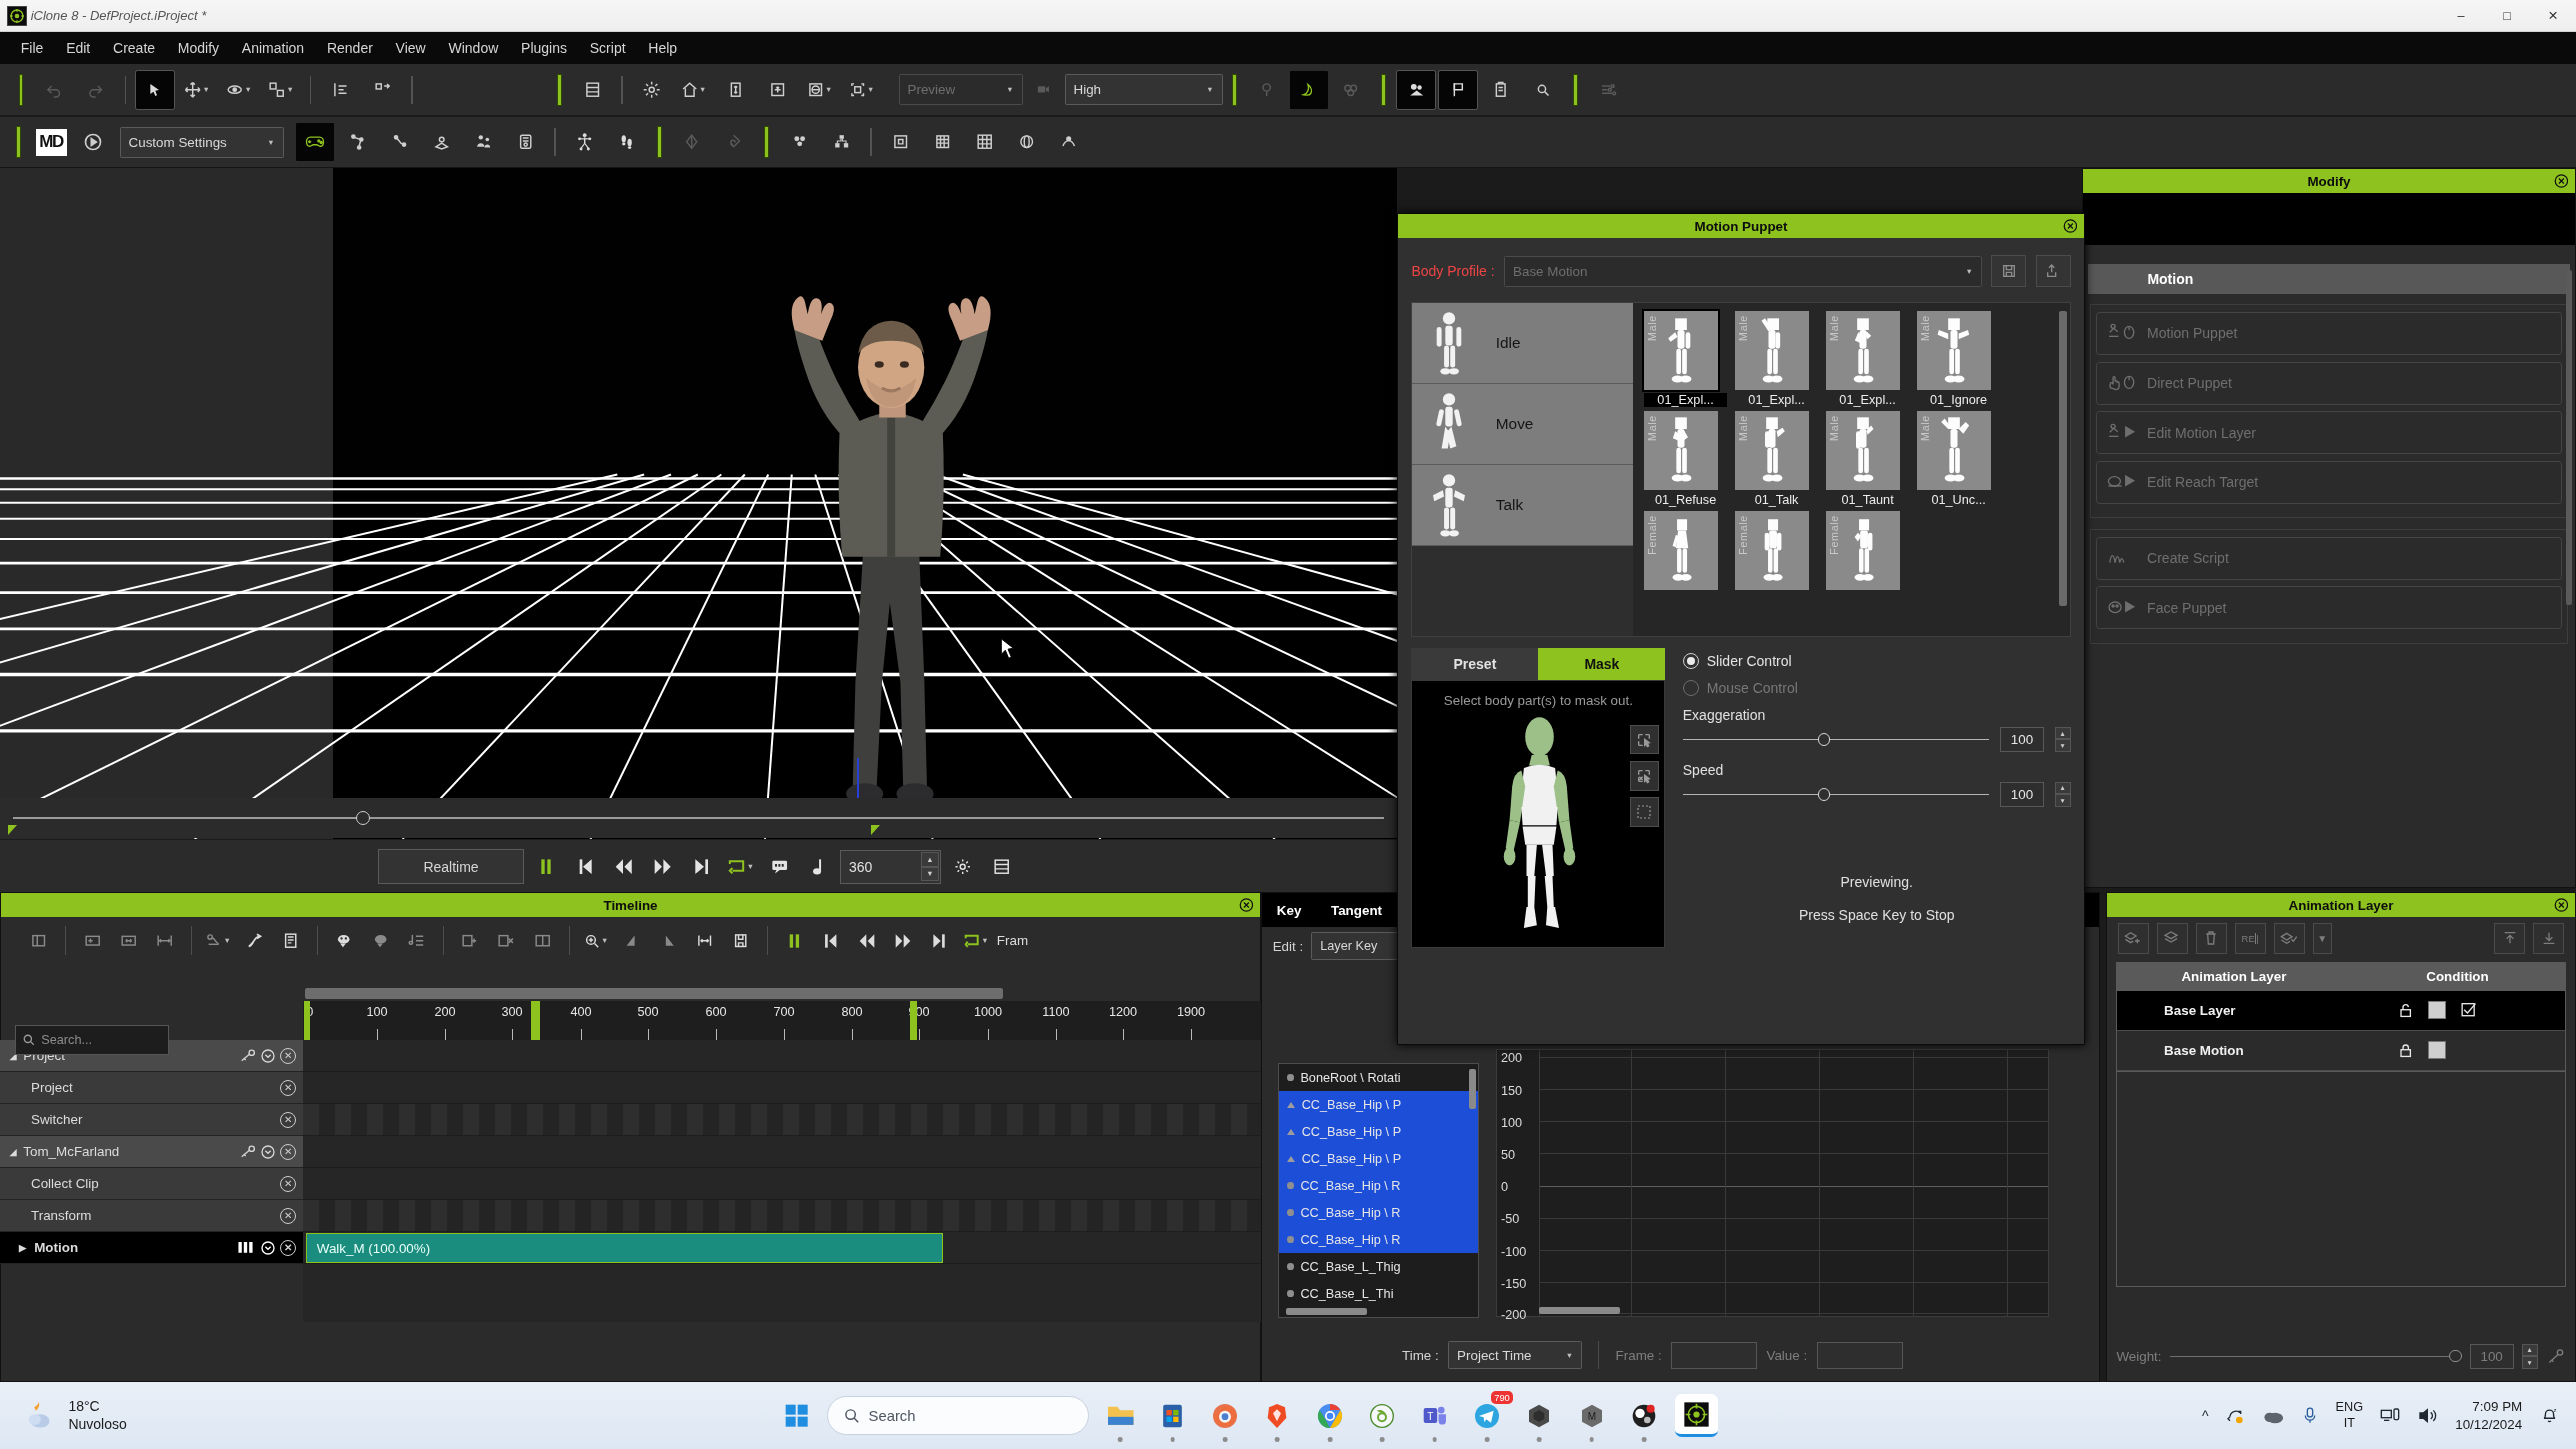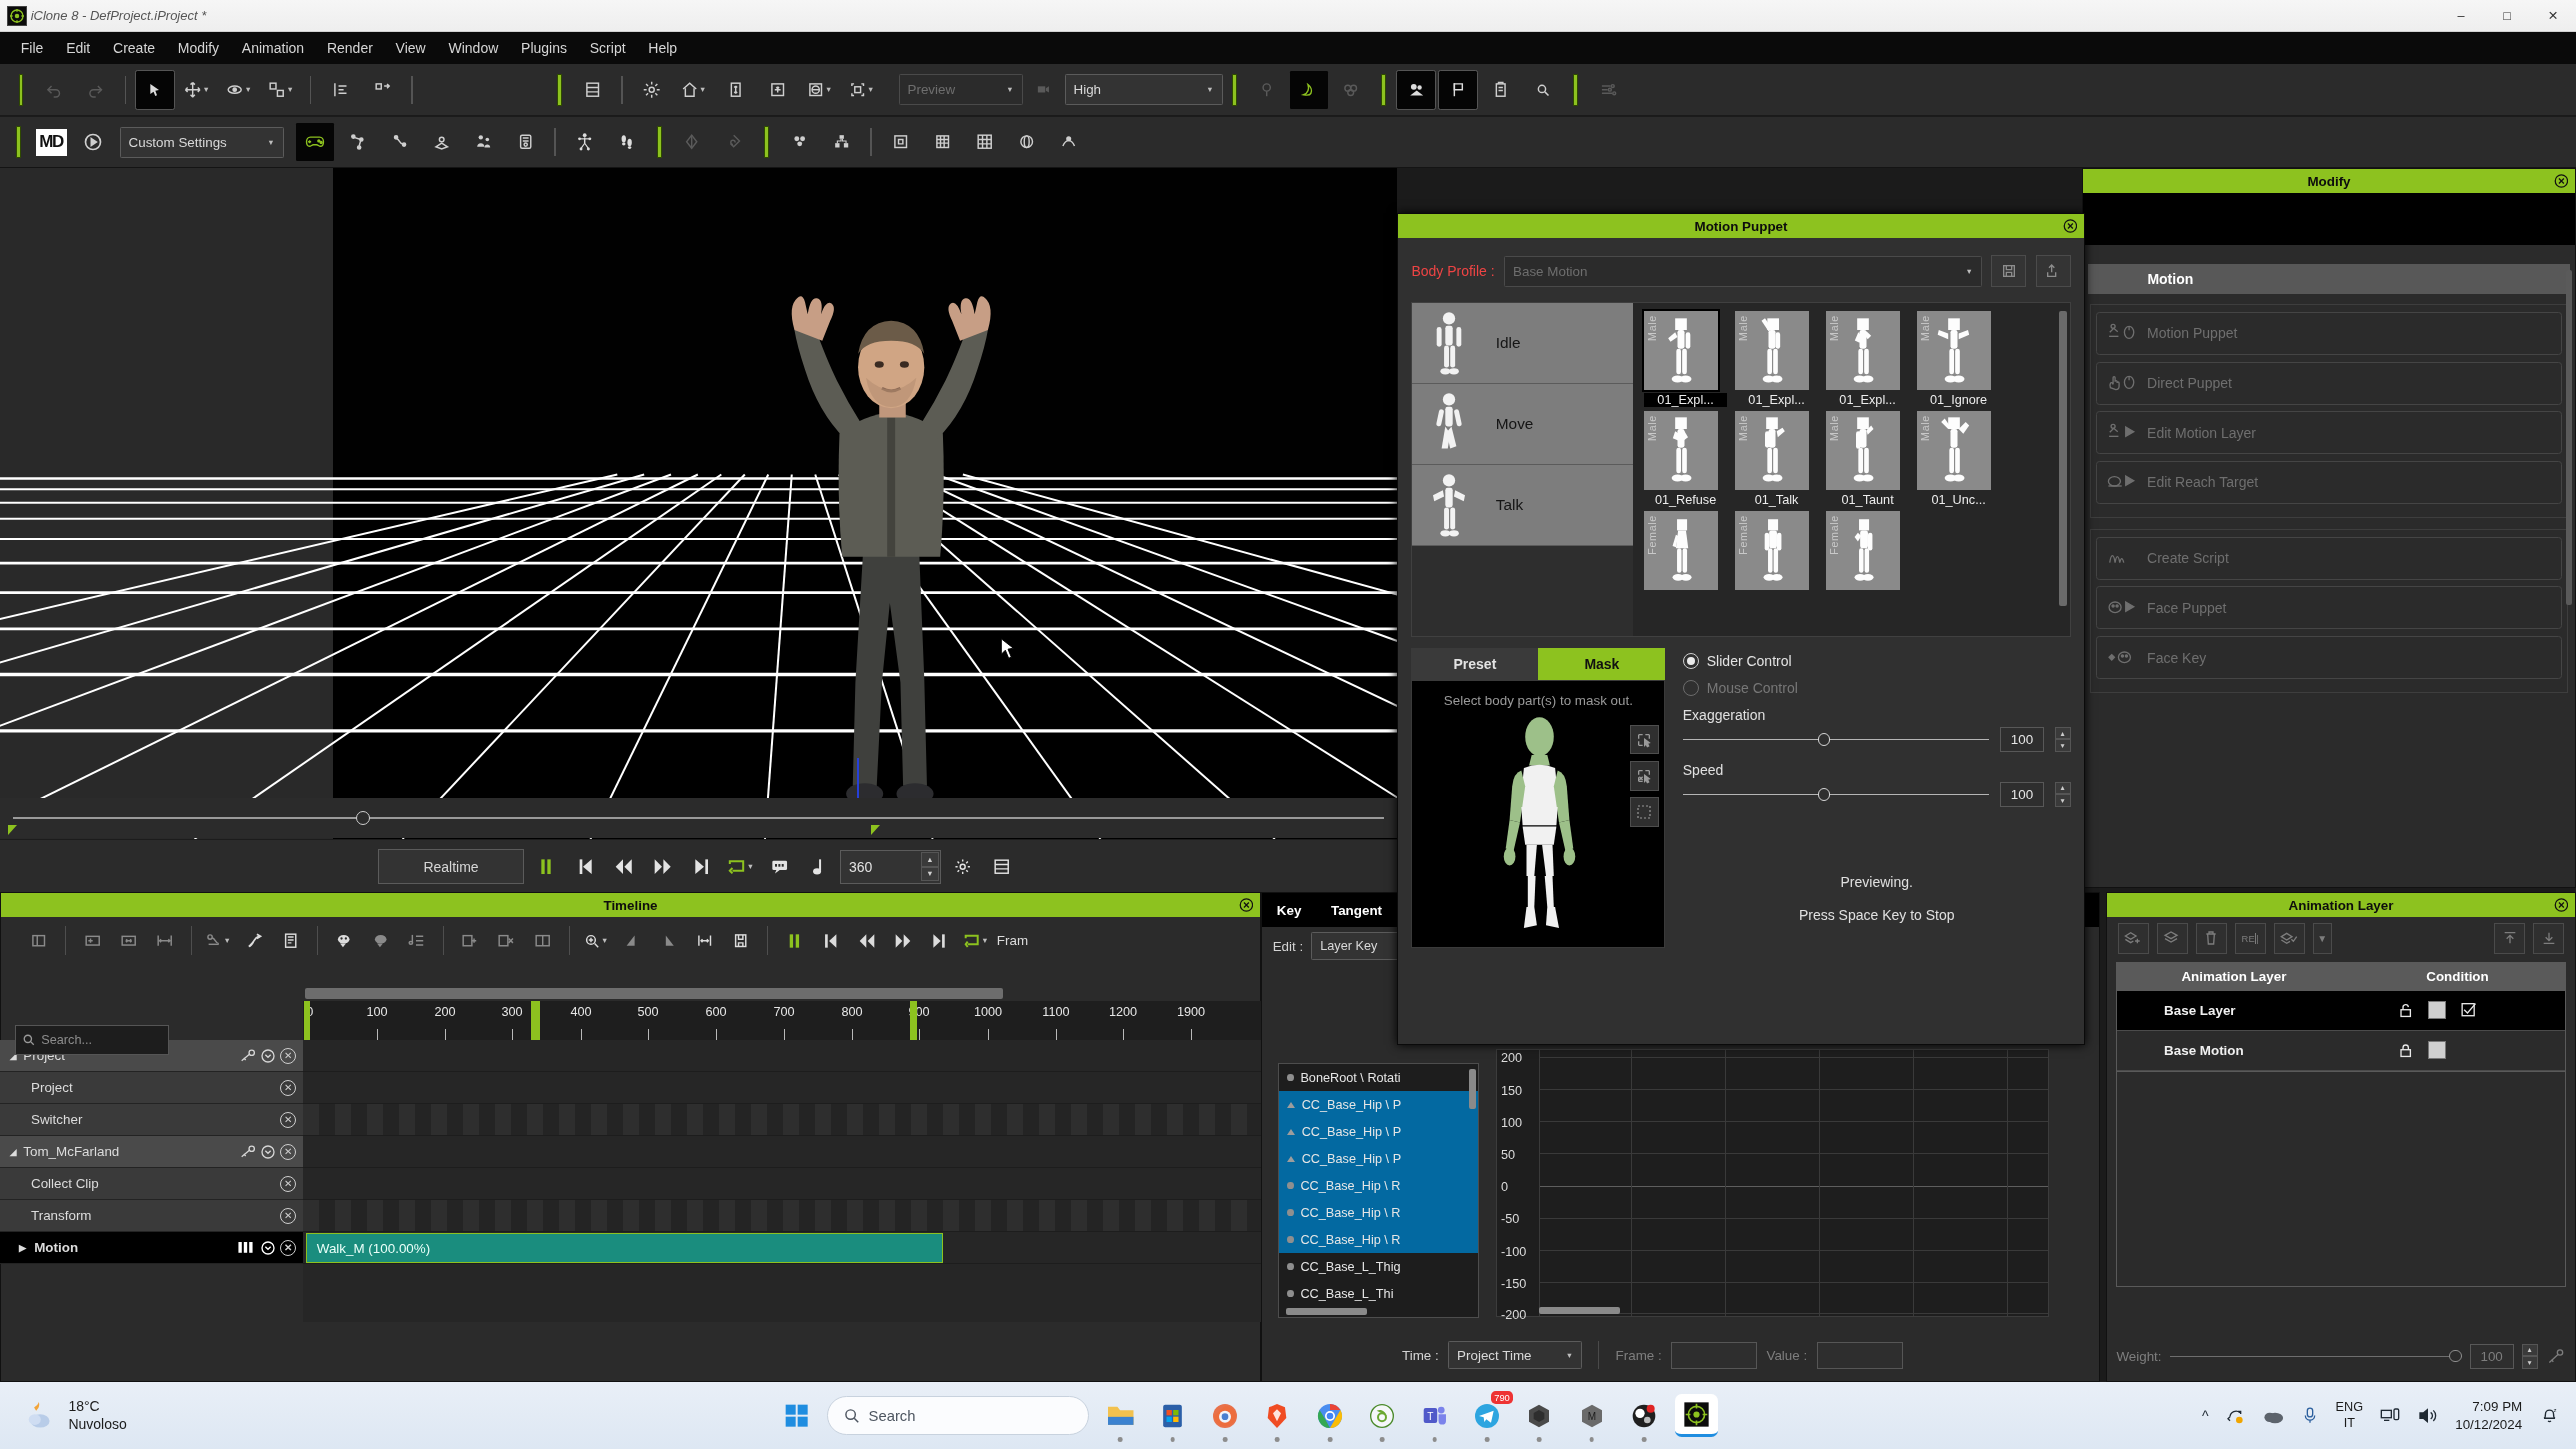--- a/index.html
+++ b/index.html
@@ -129,21 +129,21 @@
   #kt-editrow { height:38px; display:flex; align-items:center; padding-left:10.7px; gap:8px; }
   #kt-editrow .lbl { color:#d4d4d4; font-size:13.4px; }
   #kt-editrow .combo { width:134px; height:28px; font-size:12.7px; }
   #kt-search { position:absolute; left:14.8px; top:1025px; width:154px; height:29.5px;
     background:#1d1d1d; border:0.7px solid #555; display:flex; align-items:center;
     padding-left:6.7px; gap:5.4px; color:#8c8c8c; font-size:12.7px; }
   #kt-list { position:absolute; left:1278px; top:1063px; width:201px; height:255px;
     background:#1d1d1d; border:0.7px solid #4d4d4d; overflow:hidden; }
   #kt-list .li { height:27px; display:flex; align-items:center; gap:6.7px; padding-left:8px;
     color:#e6e6e6; font-size:12.7px; white-space:nowrap; }
-  #kt-list .li.sel { background:#0369a1; }
+  #kt-list .li.sel { background:#1d4ed8; }
   #kt-list .dot { width:6.7px;height:6.7px;border-radius:50%;background:#8f8f8f; flex:0 0 auto;}
   #kt-list .tri { width:0;height:0;border-left:4.7px solid transparent;
     border-right:4.7px solid transparent;border-bottom:6.7px solid #9d9d9d; flex:0 0 auto;}
   #kt-graph { position:absolute; left:1496px; top:1049px; width:553px; height:268px;
     background:#1e1e1e; border:0.7px solid #3c3c3c; }
   #kt-graph .ylab { position:absolute; left:4px; color:#dcdcdc; font-size:12.7px; }
   #kt-graph .hl { position:absolute; left:42px; right:0; height:0.7px; background:#3a3a3a; }
   #kt-graph .hl.zero { background:#5e5e5e; }
   #kt-graph .vl { position:absolute; top:0; bottom:0; width:0.7px; background:#3a3a3a; }
   #kt-bottom { position:absolute; left:1261px; top:1335px; width:839px; height:40px;
@@ -1241,31 +1241,20 @@
     <div class="modbtn">
       <span class="ic">
           <svg width="29.5" height="20" viewBox="0 0 44 30" fill="none" stroke="currentColor" stroke-width="2">
             <ellipse cx="12" cy="14" rx="9" ry="8"></ellipse>
             <circle cx="9" cy="12" r="1.6" fill="currentColor"></circle>
             <circle cx="15" cy="12" r="1.6" fill="currentColor"></circle>
             <path d="M28 6l12 7-12 7z" fill="currentColor"></path>
           </svg>
         </span>
       <span>Face Puppet</span>
-    </div>
-    <div class="modbtn">
-      <span class="ic">
-          <svg width="29.5" height="20" viewBox="0 0 44 30" fill="none" stroke="currentColor" stroke-width="2">
-            <path d="M3 14l4-4 4 4-4 4z" fill="currentColor"></path>
-            <ellipse cx="26" cy="14" rx="9" ry="8"></ellipse>
-            <circle cx="23" cy="12" r="1.6" fill="currentColor"></circle>
-            <circle cx="29" cy="12" r="1.6" fill="currentColor"></circle>
-          </svg>
-        </span>
-      <span>Face Key</span>
     </div>
   </div>
   <div id="mod-scroll"></div>
 </div>
 
 <div id="animlayer">
   <div class="panelhdr">
     <span>Animation Layer</span>
     <svg class="x" viewBox="0 0 24 24" fill="none" stroke="#111" stroke-width="2">
         <circle cx="12" cy="12" r="10"></circle>

